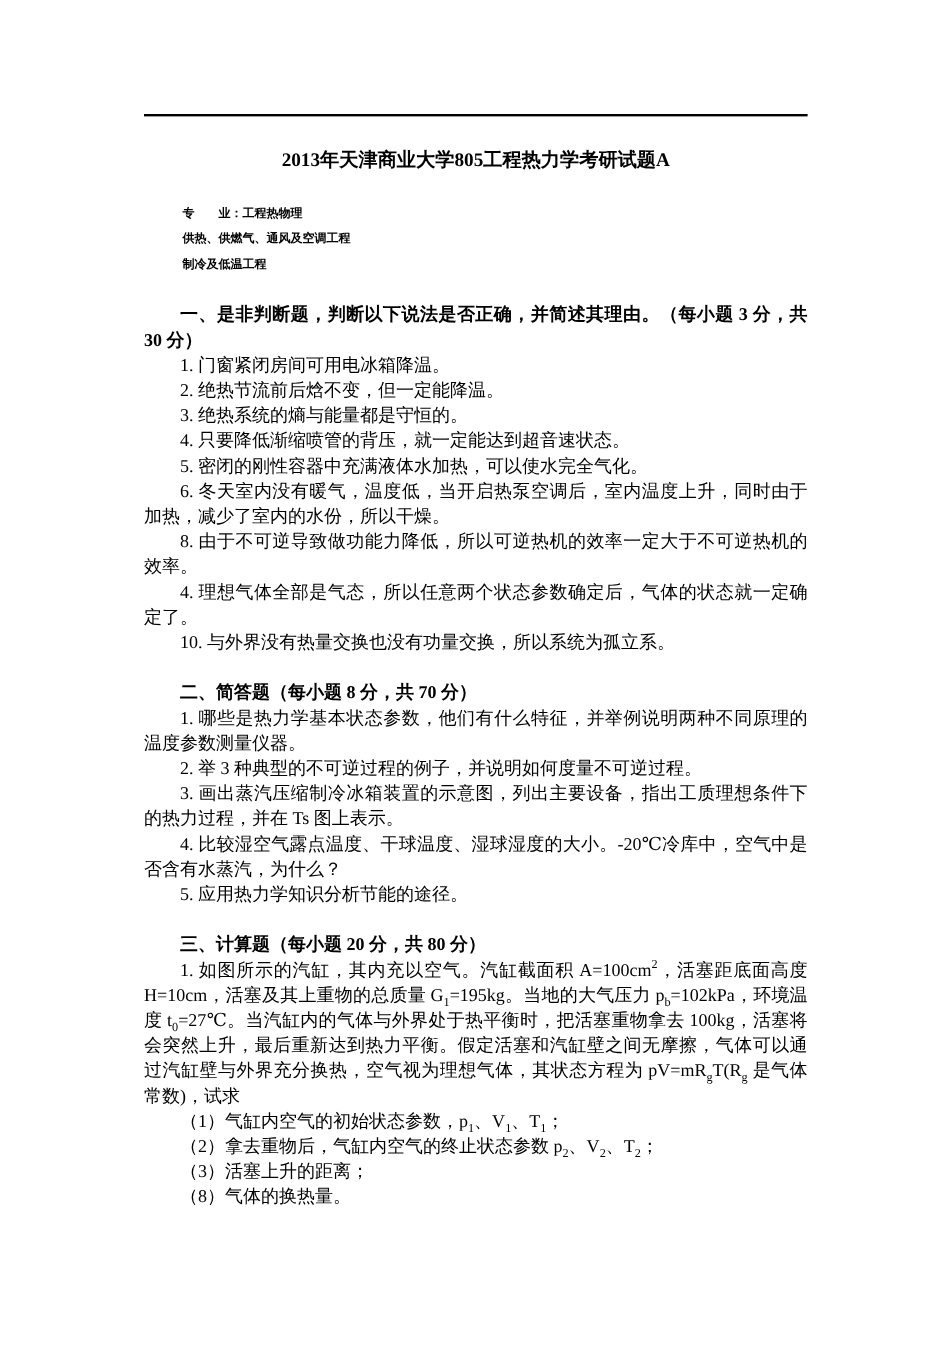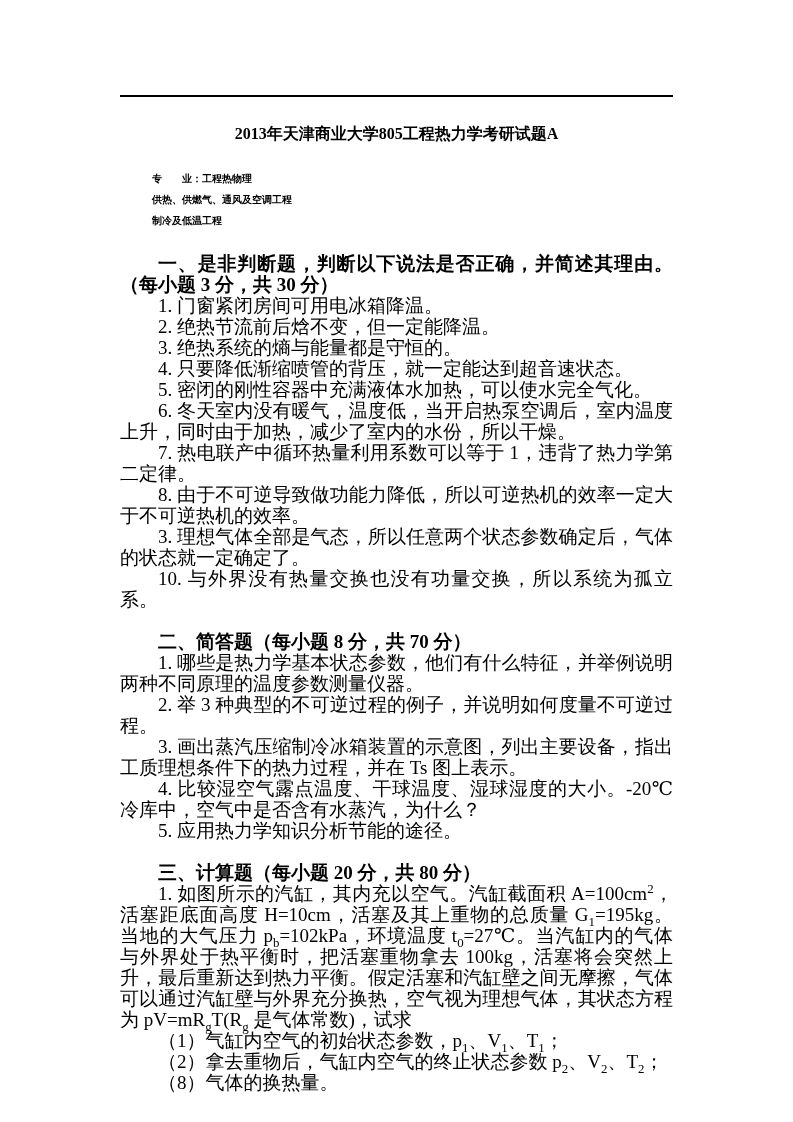--- a/index.html
+++ b/index.html
@@ -39,21 +39,21 @@
     margin-bottom: 22px;
   }
   .meta p {
     font-size: 10px;
     line-height: 21px;
   }
   section {
     margin-bottom: 21px;
   }
   p.line {
-    font-size: 19px;
+    font-size: 15px;
     line-height: 21px;
     text-indent: 2em;
     text-align: justify;
   }
   p.heading {
     font-weight: bold;
   }
   sub, sup {
     font-size: 0.68em;
     line-height: 0;
@@ -76,37 +76,37 @@
     </div>
 
     <section>
       <p class="line heading">一、是非判断题，判断以下说法是否正确，并简述其理由。（每小题 3 分，共 30 分）</p>
       <p class="line">1. 门窗紧闭房间可用电冰箱降温。</p>
       <p class="line">2. 绝热节流前后焓不变，但一定能降温。</p>
       <p class="line">3. 绝热系统的熵与能量都是守恒的。</p>
       <p class="line">4. 只要降低渐缩喷管的背压，就一定能达到超音速状态。</p>
       <p class="line">5. 密闭的刚性容器中充满液体水加热，可以使水完全气化。</p>
       <p class="line">6. 冬天室内没有暖气，温度低，当开启热泵空调后，室内温度上升，同时由于加热，减少了室内的水份，所以干燥。</p>
-      <p class="line">7. 热电联产中循环热量利用系数可以等于 1，违背了热力学第二定律。</p>
       <p class="line">8. 由于不可逆导致做功能力降低，所以可逆热机的效率一定大于不可逆热机的效率。</p>
-      <p class="line">3. 理想气体全部是气态，所以任意两个状态参数确定后，气体的状态就一定确定了。</p>
+      <p class="line">4. 理想气体全部是气态，所以任意两个状态参数确定后，气体的状态就一定确定了。</p>
       <p class="line">10. 与外界没有热量交换也没有功量交换，所以系统为孤立系。</p>
     </section>
 
     <section>
       <p class="line heading">二、简答题（每小题 8 分，共 70 分）</p>
       <p class="line">1. 哪些是热力学基本状态参数，他们有什么特征，并举例说明两种不同原理的温度参数测量仪器。</p>
       <p class="line">2. 举 3 种典型的不可逆过程的例子，并说明如何度量不可逆过程。</p>
       <p class="line">3. 画出蒸汽压缩制冷冰箱装置的示意图，列出主要设备，指出工质理想条件下的热力过程，并在 Ts 图上表示。</p>
       <p class="line">4. 比较湿空气露点温度、干球温度、湿球湿度的大小。-20℃冷库中，空气中是否含有水蒸汽，为什么？</p>
       <p class="line">5. 应用热力学知识分析节能的途径。</p>
     </section>
 
     <section>
       <p class="line heading">三、计算题（每小题 20 分，共 80 分）</p>
       <p class="line">1. 如图所示的汽缸，其内充以空气。汽缸截面积 A=100cm<sup>2</sup>，活塞距底面高度 H=10cm，活塞及其上重物的总质量 G<sub>1</sub>=195kg。当地的大气压力 p<sub>b</sub>=102kPa，环境温度 t<sub>0</sub>=27℃。当汽缸内的气体与外界处于热平衡时，把活塞重物拿去 100kg，活塞将会突然上升，最后重新达到热力平衡。假定活塞和汽缸壁之间无摩擦，气体可以通过汽缸壁与外界充分换热，空气视为理想气体，其状态方程为 pV=mR<sub>g</sub>T(R<sub>g</sub> 是气体常数)，试求</p>
       <p class="line">（1）气缸内空气的初始状态参数，p<sub>1</sub>、V<sub>1</sub>、T<sub>1</sub>；</p>
       <p class="line">（2）拿去重物后，气缸内空气的终止状态参数 p<sub>2</sub>、V<sub>2</sub>、T<sub>2</sub>；</p>
+      <p class="line">（3）活塞上升的距离；</p>
       <p class="line">（8）气体的换热量。</p>
     </section>
 
   </div>
 </div>
 
 </body></html>

